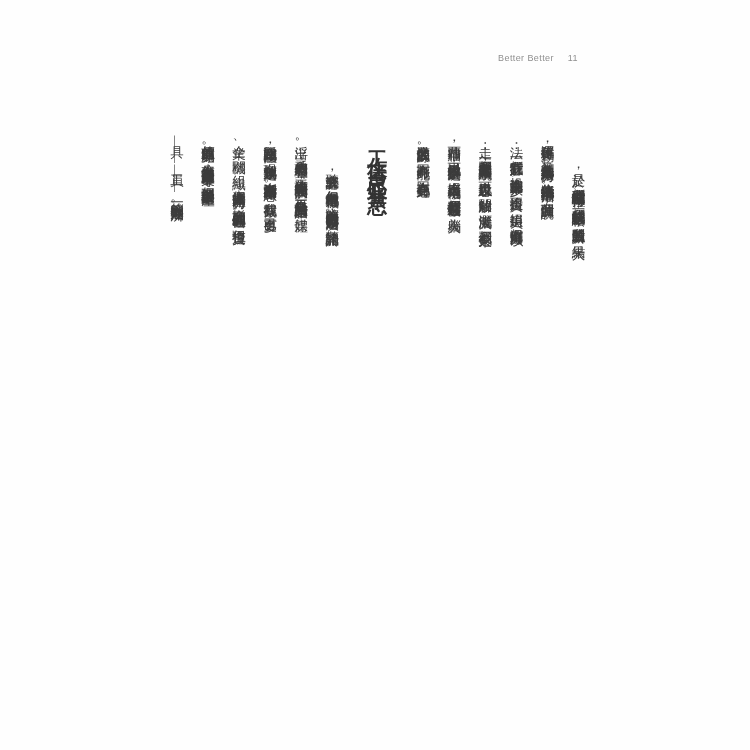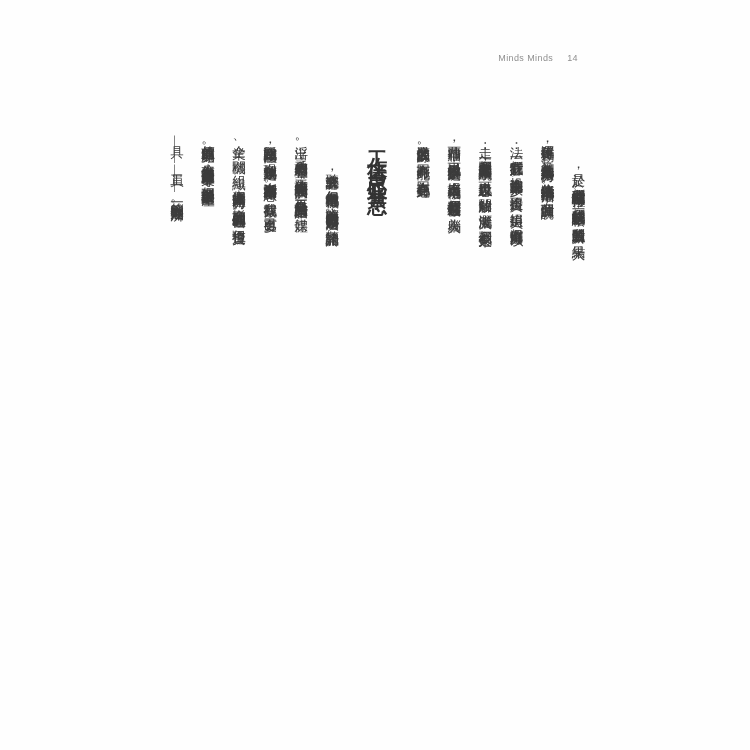--- a/index.html
+++ b/index.html
@@ -52,22 +52,22 @@
     white-space: nowrap;
     color: #333333;
   }
 </style>
 </head>
 <body>
 
 <div class="page">
 
   <div class="running-header">
-    <span>Minds Minds</span>
-    <span>14</span>
+    <span>Better Better</span>
+    <span>11</span>
   </div>
 
   <div class="vtext">
     <p>　　於是，我們繼續在惡性循環裡打轉。我們想讓腦袋輕鬆一點，所以發明新的工具，結果大
 腦運作得更勤，又得創造其他工具來分擔壓力。這些作法似乎都治標不治本。套個理財的說
 法：我們一直在散財，投注進來的資金卻太少。這不叫投資，這叫損失。但還有別條路可以
 走：我們不一定要開發工具繼續燒腦，也可以換套思維，開始解放、灌溉大腦。我們不必挖東
 牆補西牆，也可以尋求根本的解決之道，走出這場腦內危機。我們需要打破惡性循環，為大腦
 灌注欠缺已久的資源。因為有此可能，也因為有此必要。</p>
     <h2>工作倦怠已非禁忌</h2>

